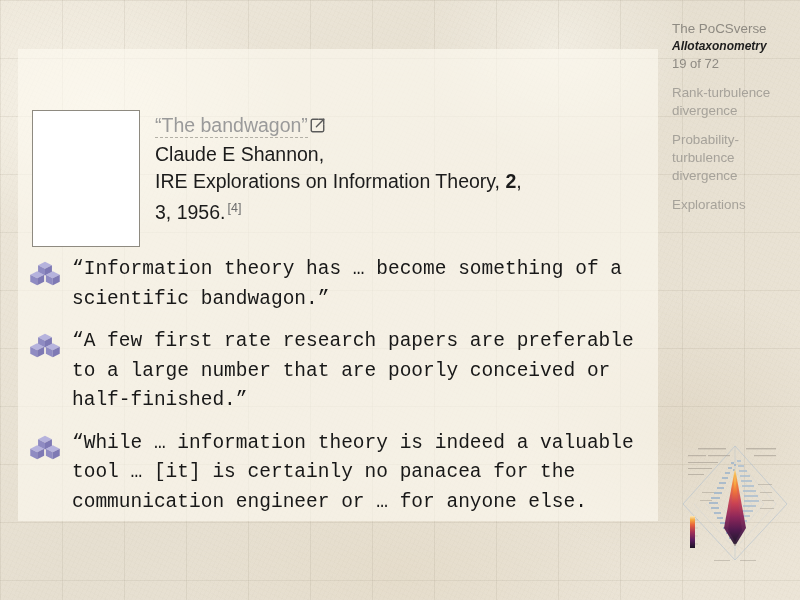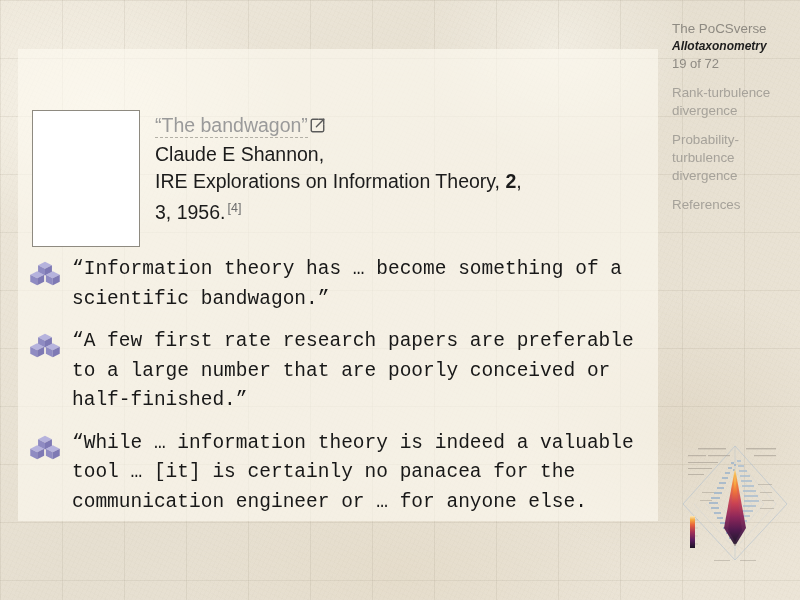--- a/index.html
+++ b/index.html
@@ -312,24 +312,24 @@
       <span class="nav-line">Rank-turbulence</span><br>
       <span class="nav-line">divergence</span>
     </div>
 
     <div class="nav-item">
       <span class="nav-line">Probability-</span><br>
       <span class="nav-line">turbulence</span><br>
       <span class="nav-line">divergence</span>
     </div>
 
-
     <div class="nav-item">
-      <span class="nav-line">References</span>
-    </div>
+      <span class="nav-line">Explorations</span>
+    </div>
+
   </nav>
 
   <div id="allotax-thumb">
     <svg width="126" height="140" viewBox="0 0 126 140">
       <defs>
         <linearGradient id="flame" x1="0" y1="1" x2="0" y2="0">
           <stop offset="0%" stop-color="#1b1026"></stop>
           <stop offset="18%" stop-color="#4a1248"></stop>
           <stop offset="38%" stop-color="#8a1f55"></stop>
           <stop offset="58%" stop-color="#c93b4e"></stop>

